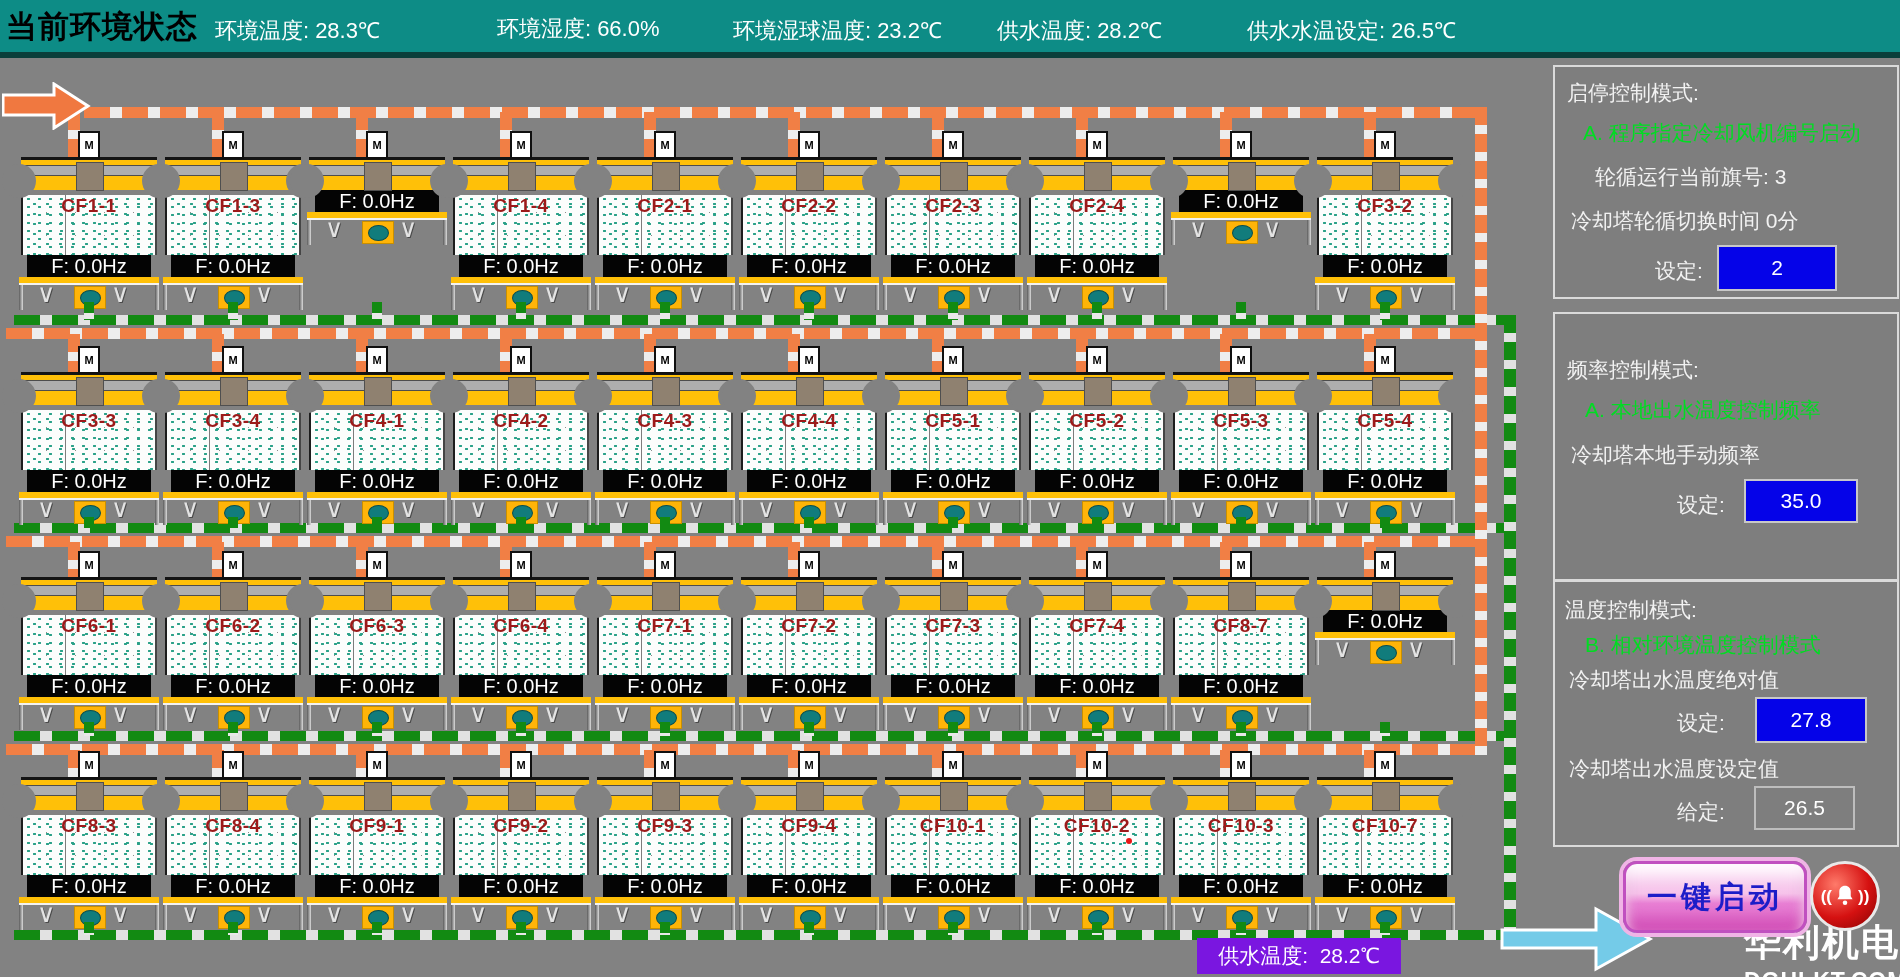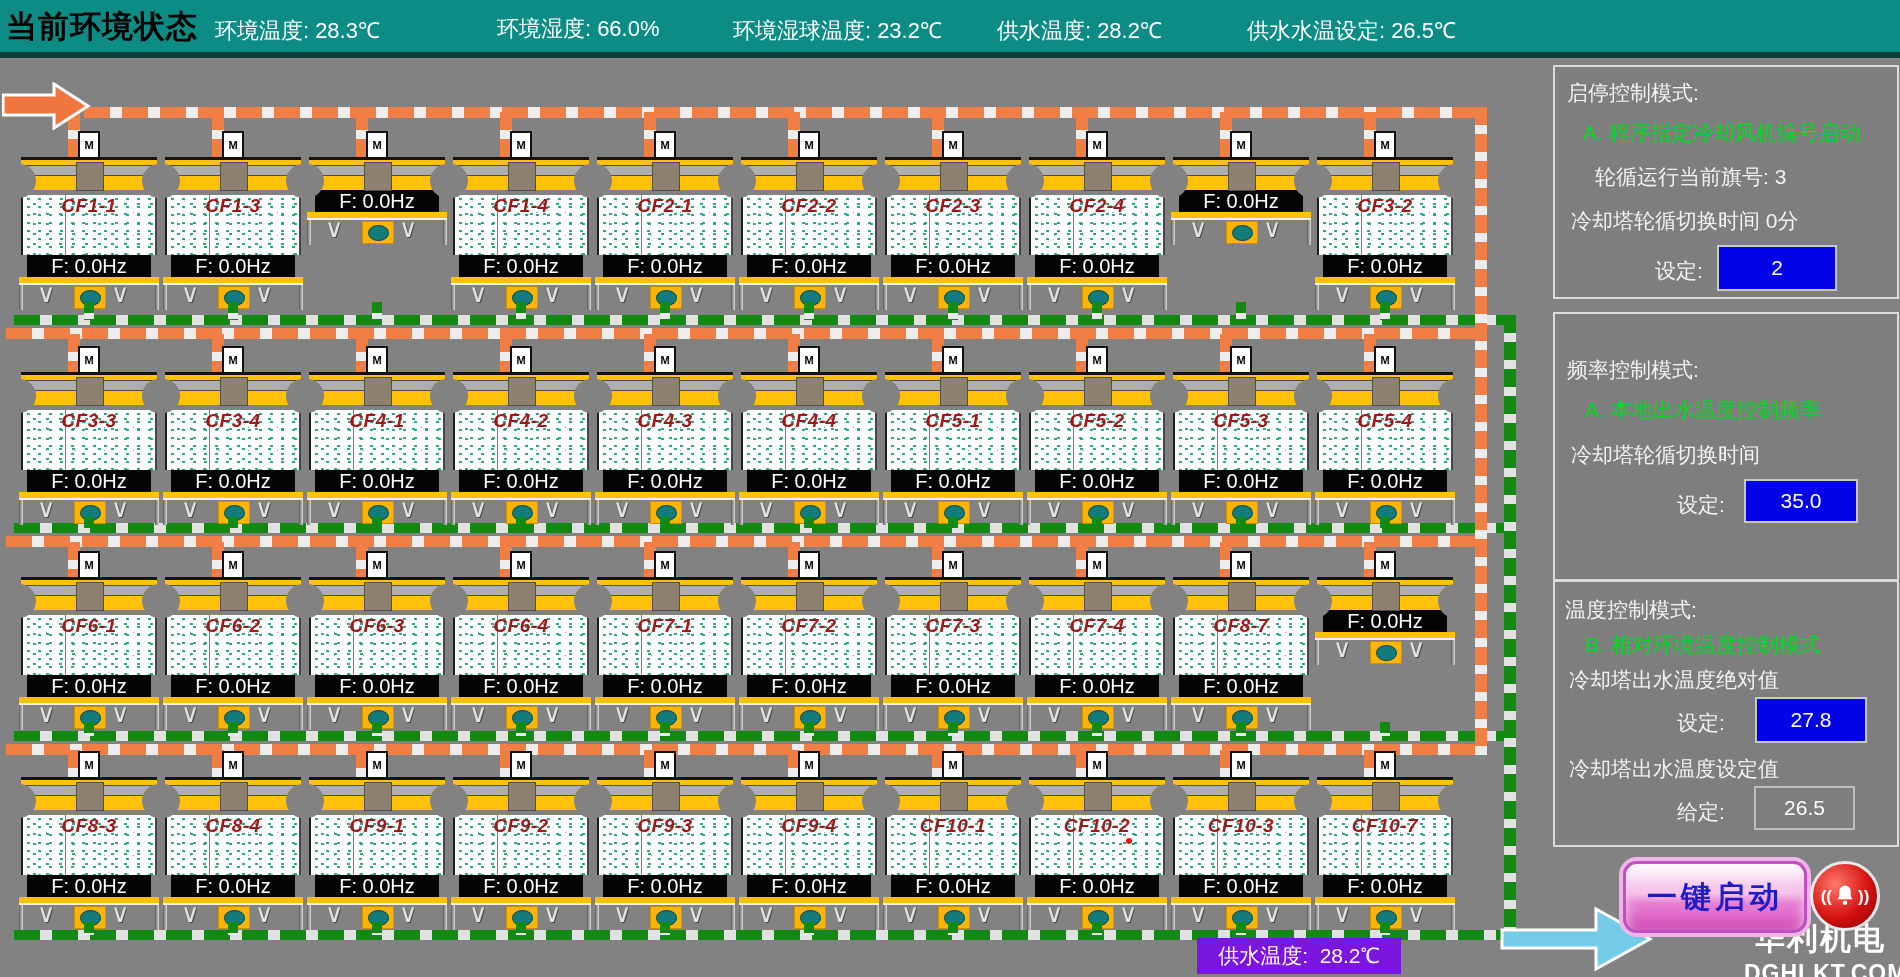--- a/index.html
+++ b/index.html
@@ -27,21 +27,21 @@
   .ttop{position:relative;height:30px;background:#ffc008;border-top:3px solid #141414;overflow:visible;}
   .ttop .notch{position:absolute;width:34px;height:34px;border-radius:50%;background:#828282;top:4px;z-index:4;}
   .ttop .notch.nl{left:-19px;} .ttop .notch.nr{right:-19px;}
   .blades{position:absolute;top:5px;left:4px;right:4px;height:9px;background:#aeaeae;border:1px solid #4d4d4d;z-index:2;}
   .pedestal{position:absolute;top:2px;left:50%;margin-left:-13px;width:26px;height:27px;background:#8f8170;border:1px solid #4f4f4f;z-index:3;}
   .tbody{position:relative;height:60px;border-left:2px solid #1c1c1c;border-right:2px solid #454545;
          background-color:#fcfdfc;
          background-image:radial-gradient(circle,#2aa188 1.1px,transparent 1.4px),
                           radial-gradient(circle,#2aa188 1.1px,transparent 1.4px),
                           radial-gradient(circle,rgba(30,30,30,.5) .8px,transparent 1px);
-         background-size:11px 8px,13px 10px,29px 23px;background-position:0 0,5px 4px,9px 6px;font-style:italic;}
+         background-size:11px 8px,13px 10px,29px 23px;background-position:0 0,5px 4px,9px 6px;}
   .tbody::after{content:"";position:absolute;left:42px;top:0;bottom:0;width:1px;background:rgba(20,20,20,.55);}
   .cf{position:relative;display:block;text-align:center;margin-top:5px;font-size:19px;font-weight:bold;color:#9c1a1a;letter-spacing:.5px;z-index:2;}
   .fbar{margin:0 6px;height:22px;background:#040404;color:#fff;font-size:20px;text-align:center;line-height:22px;white-space:nowrap;}
   .basin{height:6px;margin:0 -2px;background:#ffc008;border-bottom:2px solid #f2f2f2;}
   .supports{position:relative;height:28px;}
   .supports::before,.supports::after{content:"";position:absolute;top:0;width:4px;height:25px;background:linear-gradient(90deg,#5a5a5a,#dcdcdc);}
   .supports::before{left:-2px;} .supports::after{right:-2px;}
   .vg{position:absolute;top:-6px;font-size:25px;color:#e3e3e3;text-shadow:1px 1px 0 #4a4a4a;}
   .vg.v1{left:16px;} .vg.v2{left:52px;} .vg.v3{left:90px;}
   .pump{position:absolute;top:1px;left:50%;margin-left:-15px;width:30px;height:21px;background:#ffb408;
@@ -66,21 +66,21 @@
   #startbtn{position:absolute;left:1623px;top:861px;width:178px;height:66px;border-radius:14px;
             border:3px solid #c050c0;box-shadow:0 0 0 4px #f0b4e6,inset 0 10px 14px rgba(255,255,255,.85),inset 0 -12px 14px rgba(200,60,170,.55);
             background:linear-gradient(#fbe3f6 0%,#f6c2ea 45%,#e87fd4 60%,#df6aca 100%);
             color:#1d1dc8;font-size:30px;font-weight:bold;letter-spacing:4px;
             display:flex;align-items:center;justify-content:center;cursor:pointer;z-index:5;}
   #alarm{position:absolute;left:1810px;top:861px;width:64px;height:64px;border-radius:50%;
          background:radial-gradient(circle at 35% 32%,#ff7a6a,#d51111 55%,#8e0404 95%);
          border:3px solid #e9e9e9;z-index:5;display:flex;align-items:center;justify-content:center;cursor:pointer;}
   #alarm .par{color:#fff;font-size:17px;font-weight:bold;line-height:1;}
   #brand{position:absolute;left:1744px;top:918px;width:152px;text-align:center;color:#fff;z-index:4;}
-  #brand .b1{font-size:31px;font-weight:bold;letter-spacing:2px;white-space:nowrap;}
+  #brand .b1{font-size:37px;font-weight:bold;letter-spacing:2px;white-space:nowrap;}
   #brand .b2{font-size:23px;font-weight:bold;letter-spacing:1px;}
 </style>
 </head>
 <body>
 
 <div id="app">
 
   <div id="hdr">
     <span class="title">当前环境状态</span>
     <span class="hmetric" style="left:215px">
@@ -1074,21 +1074,21 @@
     <span class="t green" style="left:28px;top:52px">A. 程序指定冷却风机编号启动</span>
     <span class="t" style="left:40px;top:96px">轮循运行当前旗号: 3</span>
     <span class="t" style="left:16px;top:140px">冷却塔轮循切换时间 0分</span>
     <span class="t" style="left:100px;top:190px">设定:</span>
     <div class="valbox" style="left:162px;top:178px;width:116px;height:42px;line-height:42px">2</div>
   </div>
 
   <div class="gbox" style="top:312px;height:265px">
     <span class="t" style="left:12px;top:42px">频率控制模式:</span>
     <span class="t green" style="left:30px;top:82px">A. 本地出水温度控制频率</span>
-    <span class="t" style="left:16px;top:127px">冷却塔轮循切换时间</span>
+    <span class="t" style="left:16px;top:127px">冷却塔本地手动频率</span>
     <span class="t" style="left:122px;top:177px">设定:</span>
     <div class="valbox" style="left:189px;top:165px;width:110px;height:40px;line-height:40px">35.0</div>
   </div>
 
   <div class="gbox" style="top:580px;height:263px">
     <span class="t" style="left:10px;top:14px">温度控制模式:</span>
     <span class="t green" style="left:30px;top:49px">B. 相对环境温度控制模式</span>
     <span class="t" style="left:14px;top:84px">冷却塔出水温度绝对值</span>
     <span class="t" style="left:122px;top:127px">设定:</span>
     <div class="valbox" style="left:200px;top:115px;width:108px;height:42px;line-height:42px">27.8</div>

